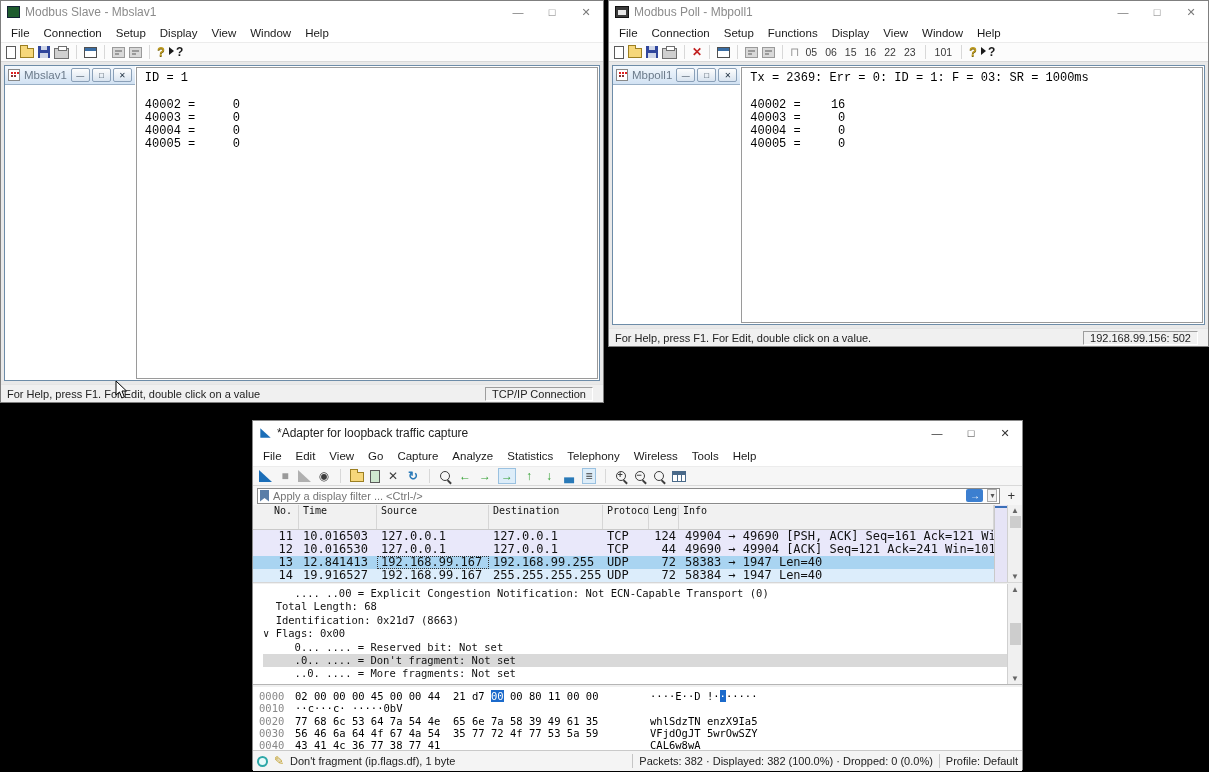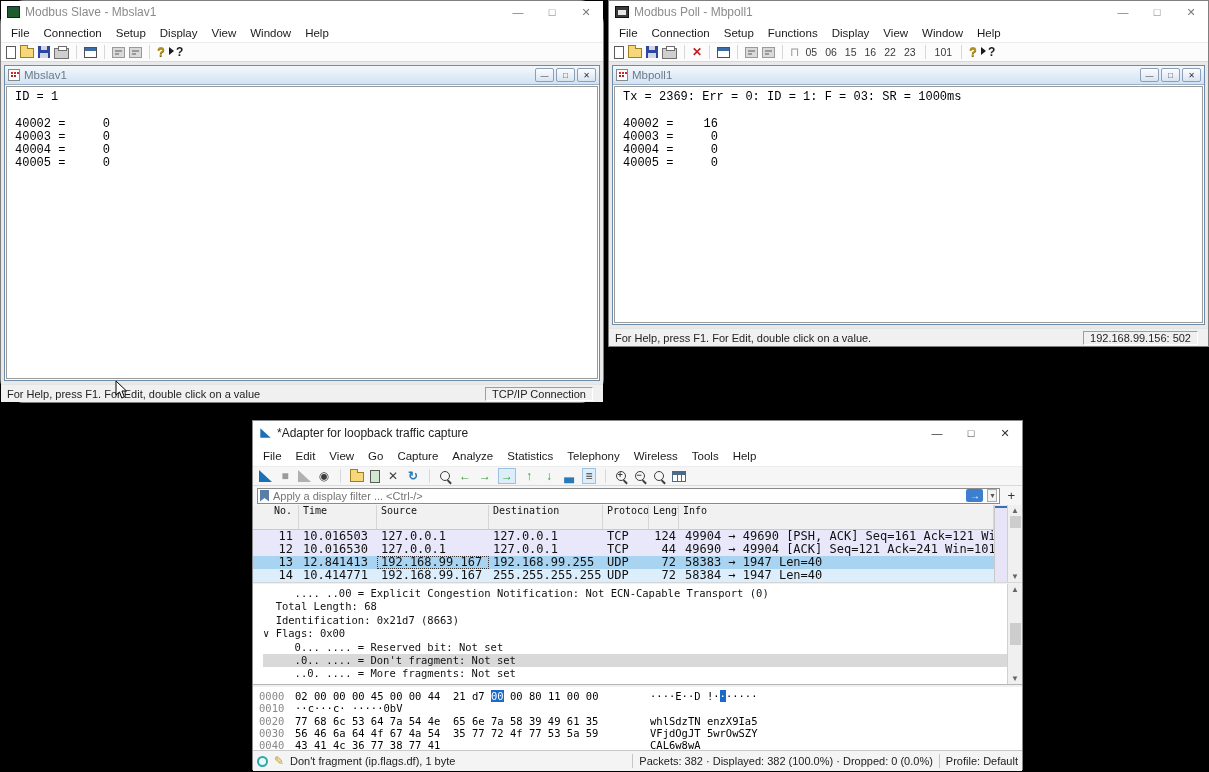--- a/index.html
+++ b/index.html
@@ -62,21 +62,21 @@
     border:1.5px solid #3d3d3d; border-radius:50%; }
   .mag::after { content:""; position:absolute; right:0; bottom:0; width:5px; height:1.5px;
     background:#3d3d3d; transform:rotate(45deg); }
   .mag span { position:absolute; left:2.5px; top:0px; font-size:9px; font-weight:bold; color:#3d3d3d; }
   .i-cols { width:14px; height:11px; border:1px solid #4a6a8a; background:#fff; position:relative; }
   .i-cols::before { content:""; position:absolute; left:0; top:0; right:0; height:3px; background:#4a6a8a; }
   .i-cols::after { content:""; position:absolute; left:4px; top:0; width:1px; bottom:0; background:#4a6a8a; box-shadow:4px 0 0 #4a6a8a; }
 
   
   .client { flex:1; background:#e9e9e9; padding:3px; display:flex; }
-  .mdi-child { flex:1; border:1px solid #6d8ca8; display:flex; flex-direction:column; background:#fff; }
+  .mdi-child { flex:1; border:1px solid #6d8ca8; display:flex; flex-direction:row; background:#fff; }
   .mdi-title { height:19px; background:linear-gradient(#f3f8fd,#d2e2f3); display:flex; align-items:center;
     gap:4px; padding:0 3px; border-bottom:1px solid #9ab0c6; flex:none; }
   .mdi-title .t { font-size:11.5px; color:#6b7a8a; }
   .mdi-btns { margin-left:auto; display:flex; gap:2px; }
   .mdi-btn { width:19px; height:14px; border:1px solid #8aa0b8; border-radius:2px;
     background:linear-gradient(#fdfdfd,#d9e4f0); font-size:8px; color:#234;
     display:flex; align-items:center; justify-content:center; }
   .mdi-body { flex:1; background:#fff; border:1px solid #9a9a9a; margin:1px;
     font-family:"Liberation Mono", monospace; font-size:12px; color:#000;
     padding:3px 0 0 8px; overflow:hidden; }
@@ -160,21 +160,21 @@
   .ws-status .field { flex:1; white-space:nowrap; overflow:hidden; }
   .st-sep { width:1px; height:14px; background:#c5c5c5; }
   .ws-status .right-txt { white-space:nowrap; }
 
   
   #cursor { position:absolute; left:115px; top:380px; z-index:99; }
 </style>
 </head>
 <body>
 
-<div class="win" id="modbus-slave" style="left:0;top:0;width:604px;height:403px;border-radius:25px;">
+<div class="win" id="modbus-slave" style="left:0;top:0;width:604px;height:403px;">
   <div class="titlebar">
     <span class="ic app-ic-slave"></span>
     <span class="title">Modbus Slave - Mbslav1</span>
     <div class="win-controls">
       <span class="win-btn">—</span>
       <span class="win-btn">□</span>
       <span class="win-btn">✕</span>
     </div>
   </div>
   <div class="menubar">
@@ -420,21 +420,21 @@
             <span class="c-no">13</span>
             <span class="c-time">12.841413</span>
             <span class="c-src">192.168.99.167</span>
             <span class="c-dst">192.168.99.255</span>
             <span class="c-proto">UDP</span>
             <span class="c-len">72</span>
             <span class="c-info">58383 → 1947 Len=40</span>
           </div>
           <div class="pl-row row-udp">
             <span class="c-no">14</span>
-            <span class="c-time">10.414771</span>
+            <span class="c-time">19.916527</span>
             <span class="c-src">192.168.99.167</span>
             <span class="c-dst">255.255.255.255</span>
             <span class="c-proto">UDP</span>
             <span class="c-len">72</span>
             <span class="c-info">58384 → 1947 Len=40</span>
           </div>
         </div>
       </div>
       <div class="minimap"></div>
       <div class="vscroll">

